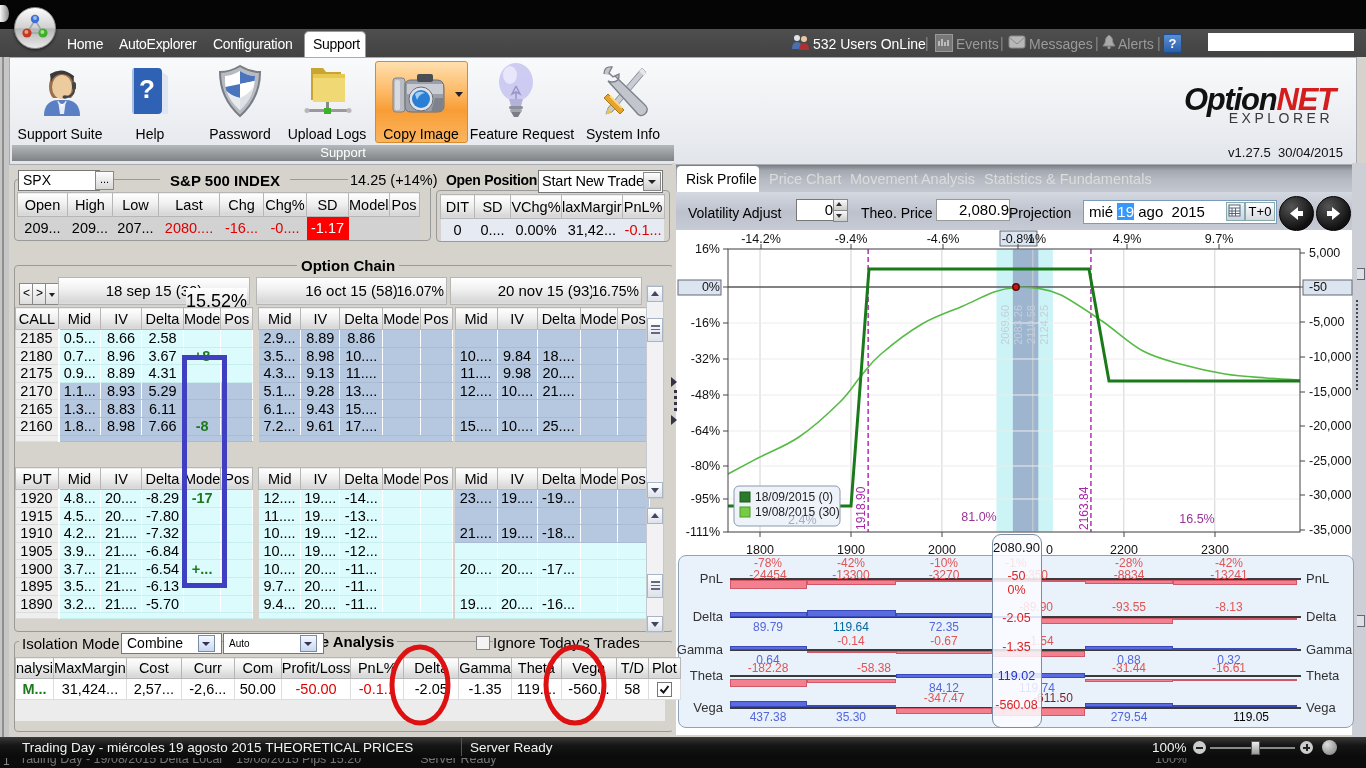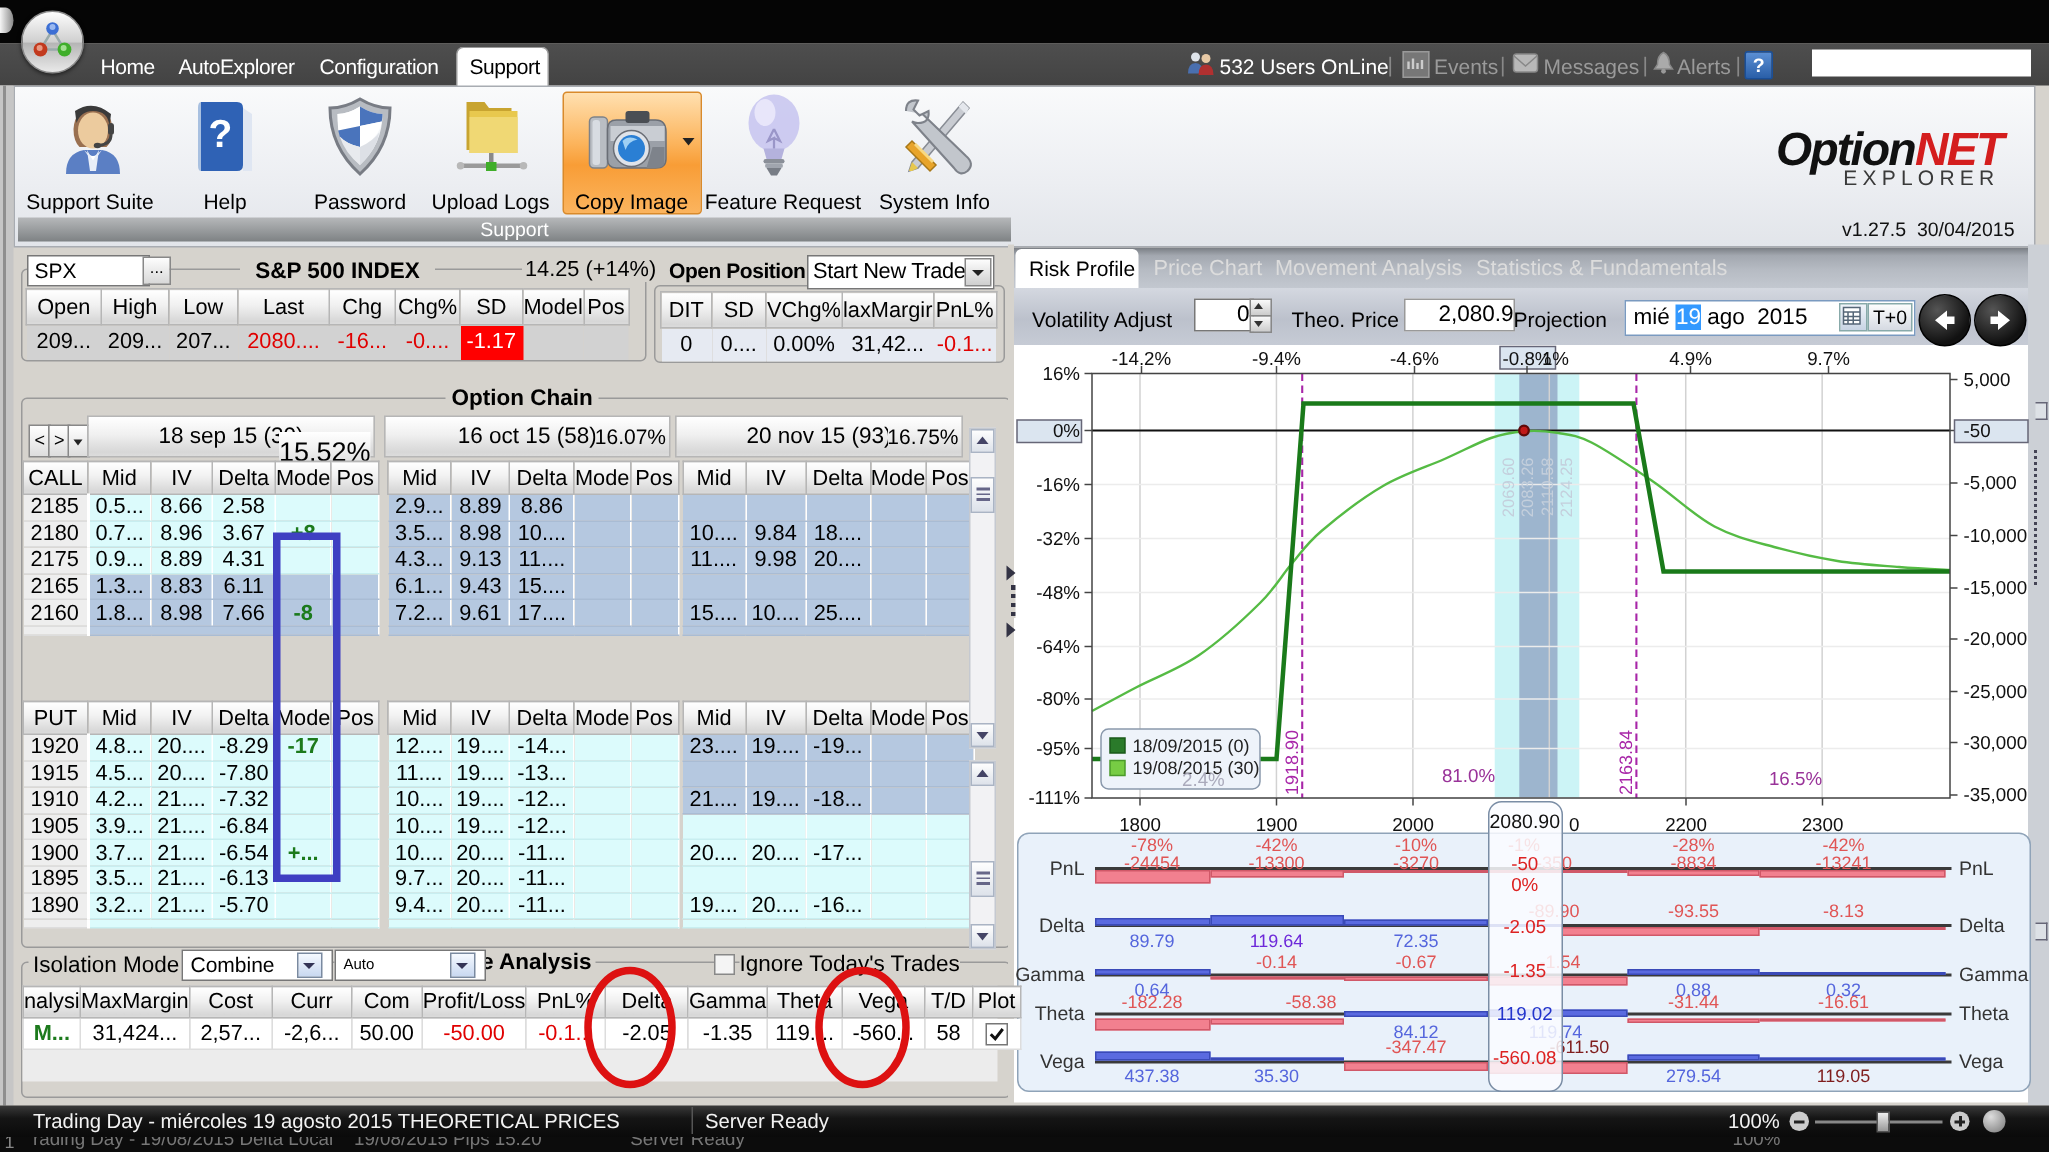--- a/index.html
+++ b/index.html
@@ -346,20 +346,40 @@
           <td class="gap"></td>
           <td class="bg">4.3...</td>
           <td class="bg">9.13</td>
           <td class="bg">11....</td>
           <td class="bg grn"></td>
           <td class="bg"></td>
           <td class="gap"></td>
           <td class="bg">11....</td>
           <td class="bg">9.98</td>
           <td class="bg">20....</td>
+          <td class="bg grn"></td>
+          <td class="bg"></td>
+        </tr>
+        <tr style="height:17.6px">
+          <td class="sk">2170</td>
+          <td class="bg">1.1...</td>
+          <td class="bg">8.93</td>
+          <td class="bg">5.29</td>
+          <td class="bg grn"></td>
+          <td class="bg"></td>
+          <td class="gap"></td>
+          <td class="bg">5.1...</td>
+          <td class="bg">9.28</td>
+          <td class="bg">13....</td>
+          <td class="bg grn"></td>
+          <td class="bg"></td>
+          <td class="gap"></td>
+          <td class="bg">12....</td>
+          <td class="bg">10....</td>
+          <td class="bg">21....</td>
           <td class="bg grn"></td>
           <td class="bg"></td>
         </tr>
         <tr style="height:17.6px">
           <td class="sk">2165</td>
           <td class="bg">1.3...</td>
           <td class="bg">8.83</td>
           <td class="bg">6.11</td>
           <td class="bg grn"></td>
           <td class="bg"></td>
@@ -929,21 +949,21 @@
     <div class="a" style="left:811px;top:568px;width:80px;text-align:center;font-size:12px;color:#e05555">-13300</div>
     <div class="a" style="left:904px;top:556px;width:80px;text-align:center;font-size:12px;color:#e05555">-10%</div>
     <div class="a" style="left:904px;top:568px;width:80px;text-align:center;font-size:12px;color:#e05555">-3270</div>
     <div class="a" style="left:976px;top:556px;width:80px;text-align:center;font-size:12px;color:#e05555">-1%</div>
     <div class="a" style="left:996px;top:568px;width:80px;text-align:center;font-size:12px;color:#e05555">-350</div>
     <div class="a" style="left:1089px;top:556px;width:80px;text-align:center;font-size:12px;color:#e05555">-28%</div>
     <div class="a" style="left:1089px;top:568px;width:80px;text-align:center;font-size:12px;color:#e05555">-8834</div>
     <div class="a" style="left:1189px;top:556px;width:80px;text-align:center;font-size:12px;color:#e05555">-42%</div>
     <div class="a" style="left:1189px;top:568px;width:80px;text-align:center;font-size:12px;color:#e05555">-13241</div>
     <div class="a" style="left:728px;top:620px;width:80px;text-align:center;font-size:12px;color:#5566dd">89.79</div>
-    <div class="a" style="left:811px;top:620px;width:80px;text-align:center;font-size:12px;color:#6d28d9">119.64</div>
+    <div class="a" style="left:811px;top:620px;width:80px;text-align:center;font-size:12px;color:#0369a1">119.64</div>
     <div class="a" style="left:904px;top:620px;width:80px;text-align:center;font-size:12px;color:#5566dd">72.35</div>
     <div class="a" style="left:996px;top:600px;width:80px;text-align:center;font-size:12px;color:#e05555">-89.90</div>
     <div class="a" style="left:1089px;top:600px;width:80px;text-align:center;font-size:12px;color:#e05555">-93.55</div>
     <div class="a" style="left:1189px;top:600px;width:80px;text-align:center;font-size:12px;color:#e05555">-8.13</div>
     <div class="a" style="left:728px;top:653px;width:80px;text-align:center;font-size:12px;color:#5566dd">0.64</div>
     <div class="a" style="left:811px;top:634px;width:80px;text-align:center;font-size:12px;color:#e05555">-0.14</div>
     <div class="a" style="left:904px;top:634px;width:80px;text-align:center;font-size:12px;color:#e05555">-0.67</div>
     <div class="a" style="left:1000px;top:634px;width:80px;text-align:center;font-size:12px;color:#e05555">-1.54</div>
     <div class="a" style="left:1089px;top:653px;width:80px;text-align:center;font-size:12px;color:#5566dd">0.88</div>
     <div class="a" style="left:1189px;top:653px;width:80px;text-align:center;font-size:12px;color:#5566dd">0.32</div>
@@ -951,21 +971,21 @@
     <div class="a" style="left:811px;top:661px;width:80px;text-align:right;font-size:12px;color:#e05555">-58.38</div>
     <div class="a" style="left:904px;top:681px;width:80px;text-align:center;font-size:12px;color:#5566dd">84.12</div>
     <div class="a" style="left:997px;top:681px;width:80px;text-align:center;font-size:12px;color:#5566dd">119.74</div>
     <div class="a" style="left:1089px;top:661px;width:80px;text-align:center;font-size:12px;color:#e05555">-31.44</div>
     <div class="a" style="left:1189px;top:661px;width:80px;text-align:center;font-size:12px;color:#e05555">-16.61</div>
     <div class="a" style="left:728px;top:710px;width:80px;text-align:center;font-size:12px;color:#5566dd">437.38</div>
     <div class="a" style="left:811px;top:710px;width:80px;text-align:center;font-size:12px;color:#5566dd">35.30</div>
     <div class="a" style="left:904px;top:691px;width:80px;text-align:center;font-size:12px;color:#e05555">-347.47</div>
     <div class="a" style="left:1033px;top:691px;width:80px;text-align:left;font-size:12px;color:#7f1d1d">-611.50</div>
     <div class="a" style="left:1089px;top:710px;width:80px;text-align:center;font-size:12px;color:#5566dd">279.54</div>
-    <div class="a" style="left:1189px;top:710px;width:80px;text-align:center;font-size:12px;color:#7f1d1d">119.05</div>
+    <div class="a" style="left:1189px;top:710px;width:80px;text-align:right;font-size:12px;color:#000000">119.05</div>
     <div class="a" style="left:992px;top:534px;width:48px;height:192px;background:rgba(250,252,255,0.85);border:1.5px solid #7a8da5;border-radius:9px;z-index:20"></div>
     <div class="a" style="left:992px;top:540px;width:49px;text-align:center;z-index:21;font-size:13px;color:#111">2080.90</div>
     <div class="a" style="left:988px;top:569px;width:57px;text-align:center;font-size:12.5px;z-index:22;color:#dd2222">-50</div>
     <div class="a" style="left:988px;top:583px;width:57px;text-align:center;font-size:12.5px;z-index:22;color:#dd2222">0%</div>
     <div class="a" style="left:988px;top:611px;width:57px;text-align:center;font-size:12.5px;z-index:22;color:#dd2222">-2.05</div>
     <div class="a" style="left:988px;top:640px;width:57px;text-align:center;font-size:12.5px;z-index:22;color:#dd2222">-1.35</div>
     <div class="a" style="left:988px;top:669px;width:57px;text-align:center;font-size:12.5px;z-index:22;color:#2233cc">119.02</div>
     <div class="a" style="left:988px;top:698px;width:57px;text-align:center;font-size:12.5px;z-index:22;color:#dd2222">-560.08</div>
   </div>
 

